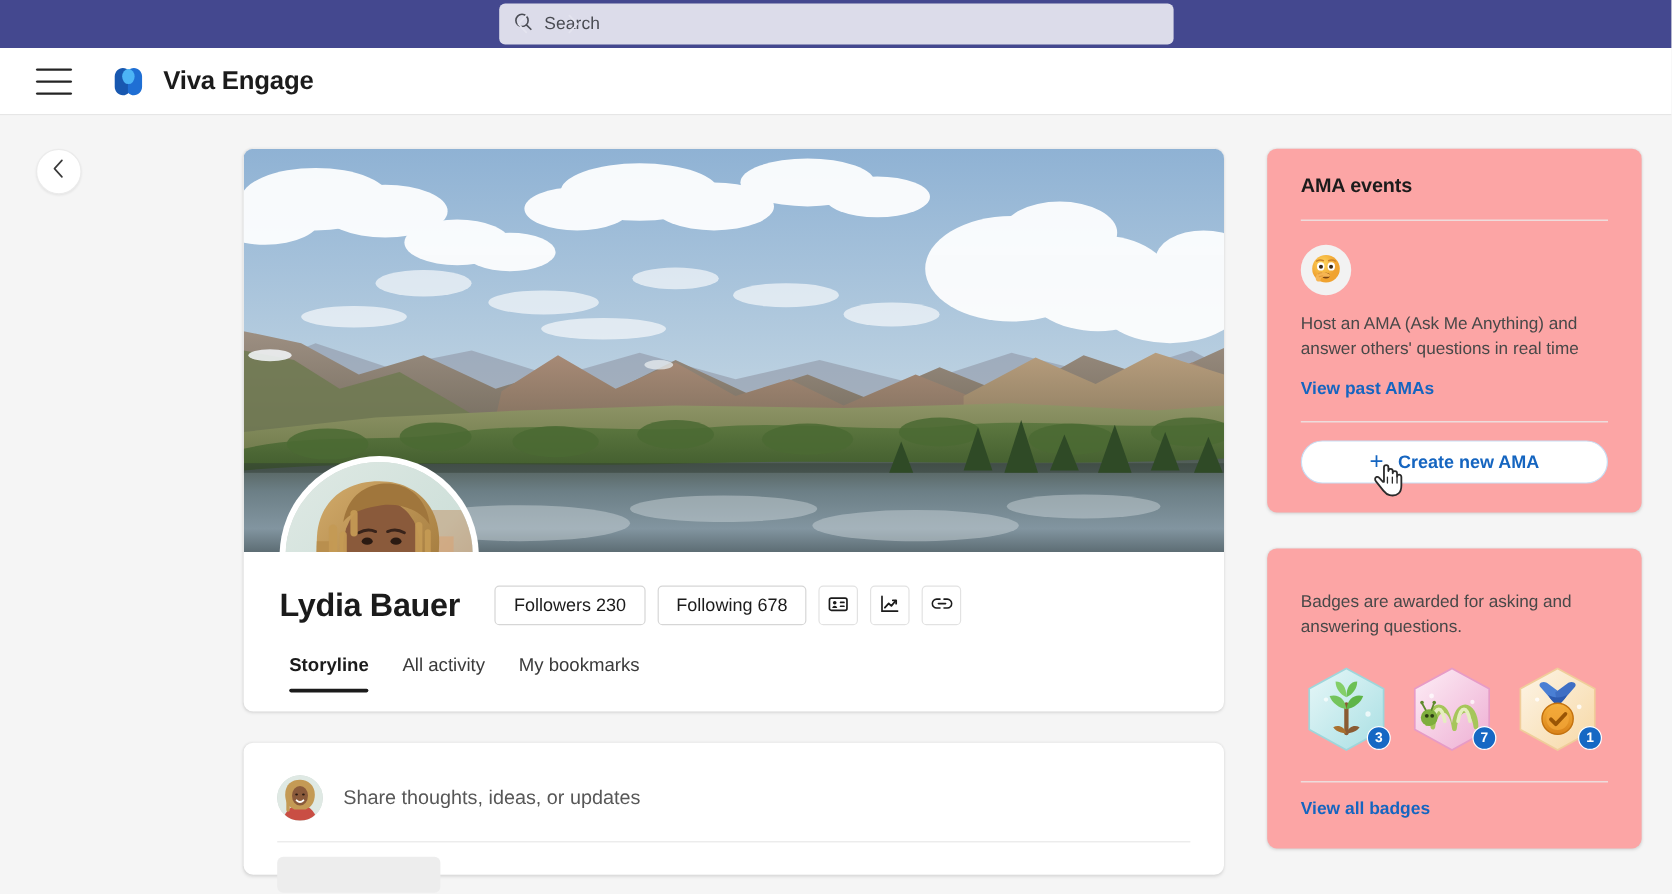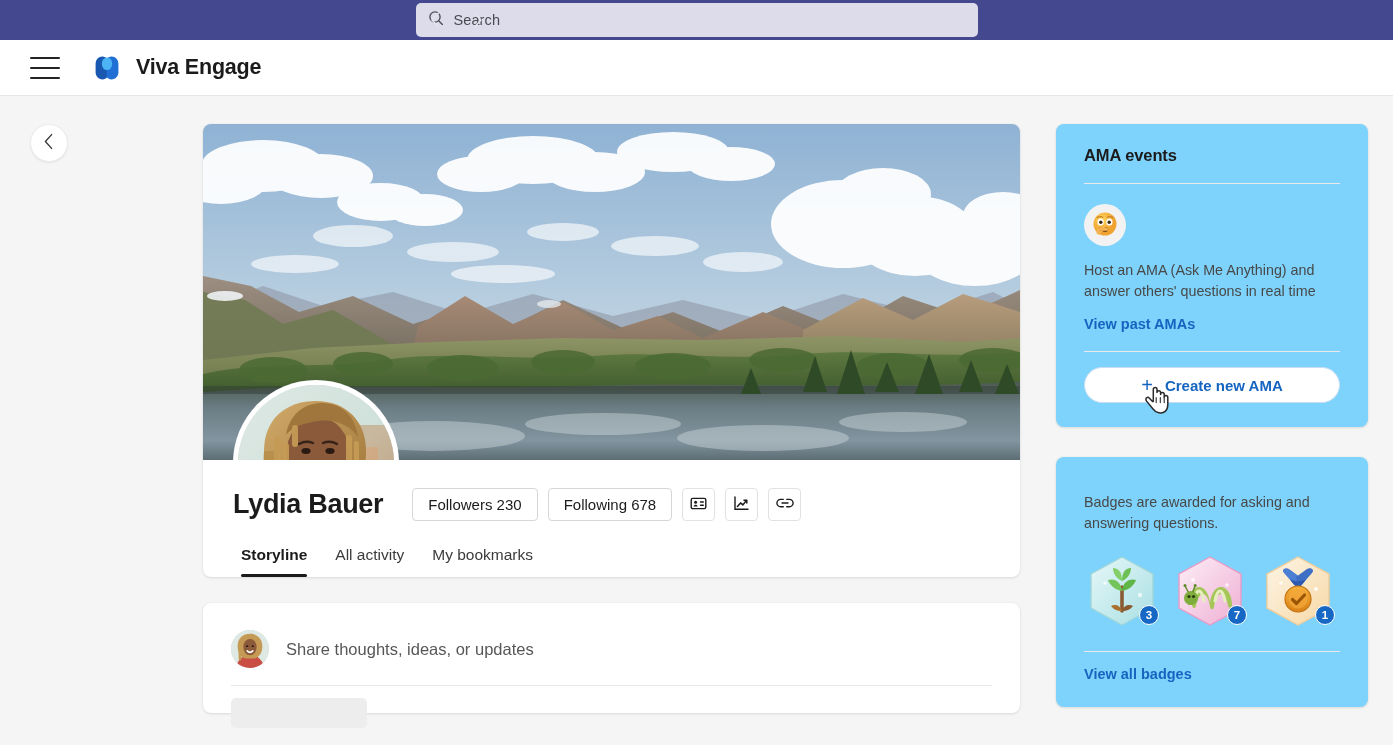--- a/index.html
+++ b/index.html
@@ -100,21 +100,21 @@
     width: 166px; height: 166px; border-radius: 50%;
     background: #fff; padding: 5px;
     z-index: 3;
   }
   .avatar {
     width: 100%; height: 100%; border-radius: 50%;
     overflow: hidden; position: relative; background: #cfd9d4;
   }
   .avatar svg { display:block; width:100%; height:100%; }
 
-  .profile-info { padding: 28px 30px 0 30px; }
+  .profile-info { padding: 28px 30px 16px 30px; }
   .namerow { display: flex; align-items: center; gap: 10px; padding-left: 0; }
   .pname {
     font-size: 27px; font-weight: 700; color: #1b1b1b;
     margin-right: 19px; white-space: nowrap; letter-spacing: -.3px;
   }
   .statbtn {
     height: 33px; padding: 0 15px;
     border: 1px solid #d6d6d6; border-radius: 4px; background: #fff;
     font-size: 15px; color: #1b1b1b; white-space: nowrap;
     display: flex; align-items: center; cursor: pointer;
@@ -157,21 +157,21 @@
   .composer-ph { font-size: 16.5px; color: #575757; }
   .composer-div { height: 1px; background: #e8e8e8; margin-top: 10px; }
   .composer-pill {
     margin-top: 12px; width: 136px; height: 30px;
     background: #ededed; border-radius: 5px;
   }
 
   
   .rail { position: absolute; left: 1056px; top: 28px; width: 312px; }
   .card {
-    background: #7dd3fc; border-radius: 8px;
+    background: #fca5a5; border-radius: 8px;
     box-shadow: 0 1px 3px rgba(0,0,0,.10), 0 0 2px rgba(0,0,0,.06);
     padding: 22px 28px 24px 28px;
   }
   .card + .card { margin-top: 30px; }
   .card-title { font-size: 16.5px; font-weight: 700; color: #1b1b1b; letter-spacing: -.1px; }
   .hr { height: 1px; background: #eaeaea; margin: 18px 0 0 0; }
 
   .ama-emoji {
     width: 42px; height: 42px; border-radius: 50%;
     background: #f2f2f2; margin: 20px 0 14px 0;

